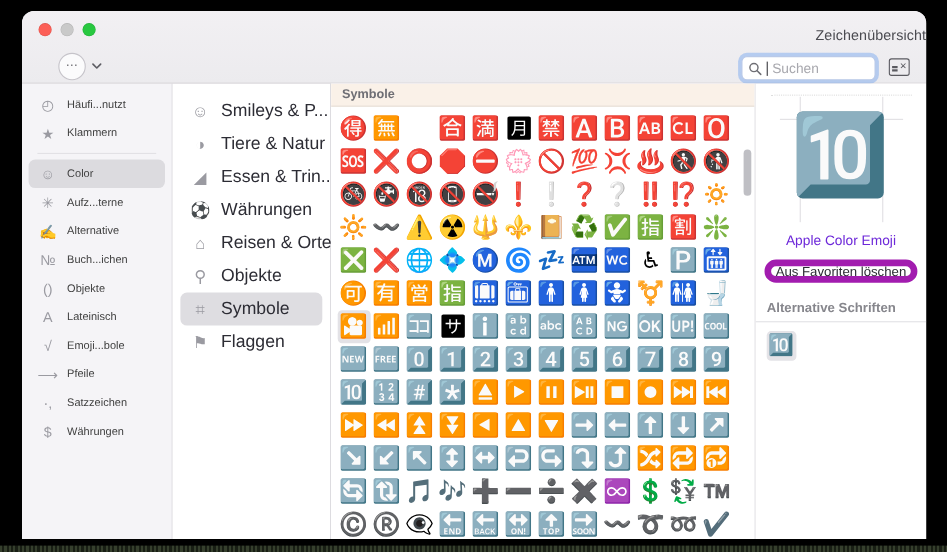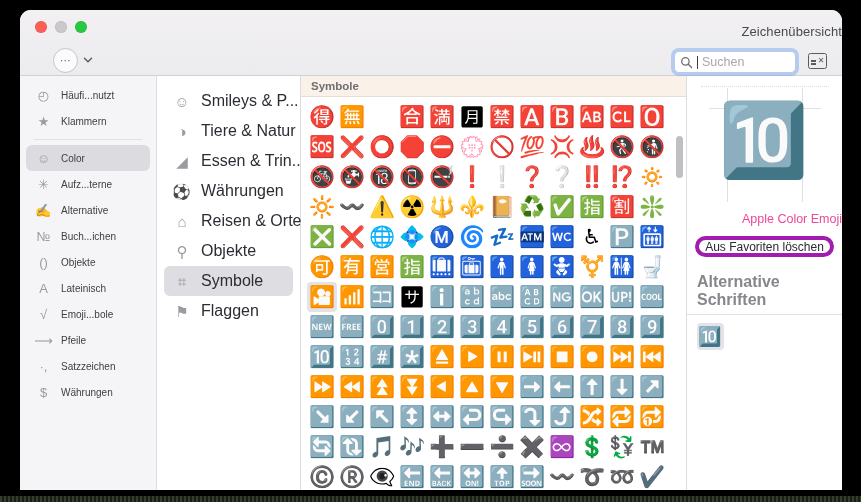--- a/index.html
+++ b/index.html
@@ -182,33 +182,33 @@
   .ph-h1 { left: 8px; right: 8px; top: 22px; height: 1px; }
   .ph-h2 { left: 8px; right: 8px; top: 88px; height: 1px; border-top: 1px dotted #ddd; background: none; }
   .ph-v1 { top: 2px; bottom: 4px; left: 26px; width: 1px; }
   .ph-v2 { top: 2px; bottom: 4px; right: 26px; width: 1px; }
   .big-glyph {
     position: absolute; left: 0; right: 0; top: 18px;
     text-align: center; font-size: 72px; line-height: 72px;
     font-family: "DejaVu Sans", sans-serif;
   }
   .font-name {
-    text-align: right; font-size: 12.5px; color: #ec4899; margin-top: 6px;
+    text-align: center; font-size: 12.5px; color: #6d28d9; margin-top: 6px;
   }
   .fav-btn {
     margin: 10px auto 0 auto;
     width: 139px; height: 21px;
-    border: 4px solid #a21caf; border-radius: 11px;
+    border: 6px solid #a21caf; border-radius: 11px;
     background: #ffffff;
     display: flex; align-items: center; justify-content: center;
     font-size: 12px; color: #2a2a32;
   }
   .alt-head {
     margin-top: 16px; padding-left: 10px;
-    font-size: 16px; font-weight: bold; color: #86868c;
+    font-size: 12px; font-weight: bold; color: #86868c;
     padding-bottom: 5px;
     border-bottom: 1px solid #e2e1e5;
   }
   .alt-list { padding: 8px 0 0 10px; }
   .alt-cell {
     width: 27px; height: 27px; border-radius: 4px;
     background: #e4e3e7;
     display: flex; align-items: center; justify-content: center;
     font-size: 19px; line-height: 1;
     font-family: "DejaVu Sans", sans-serif;

